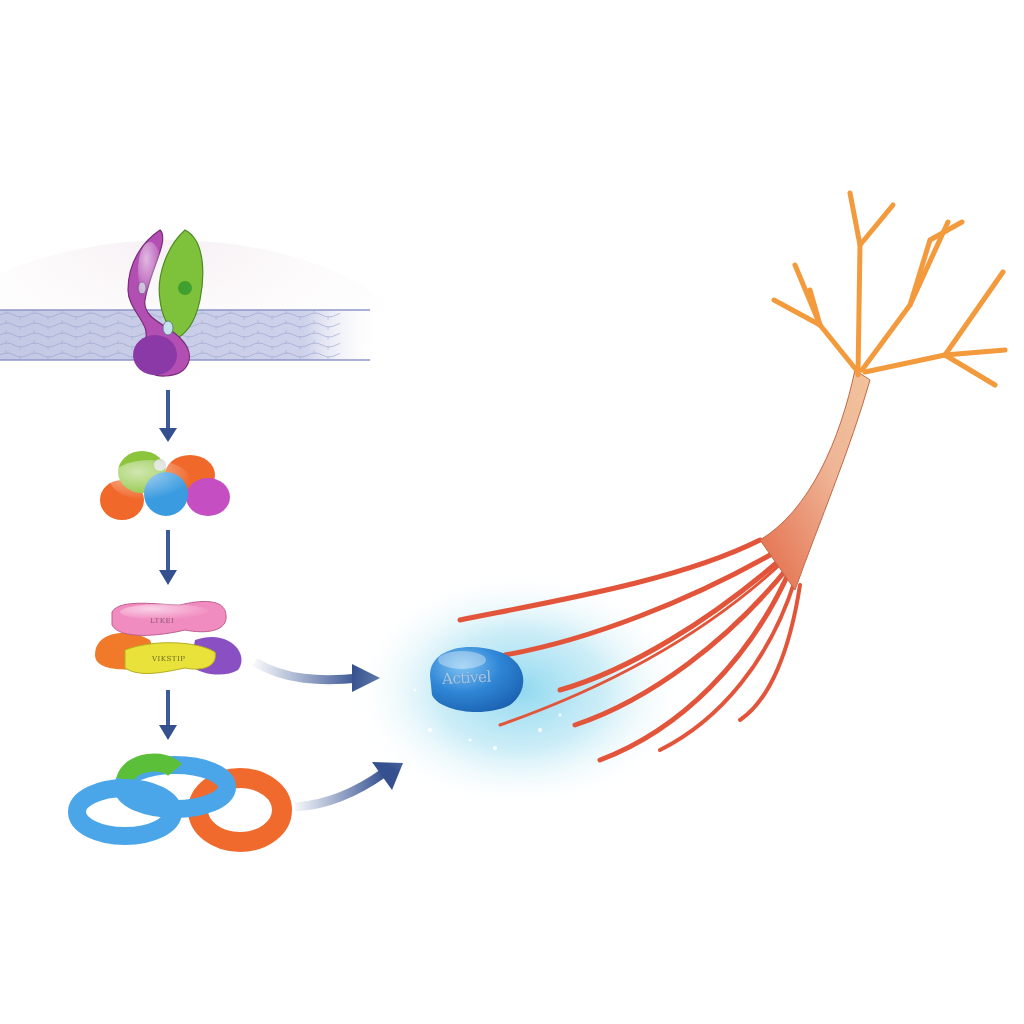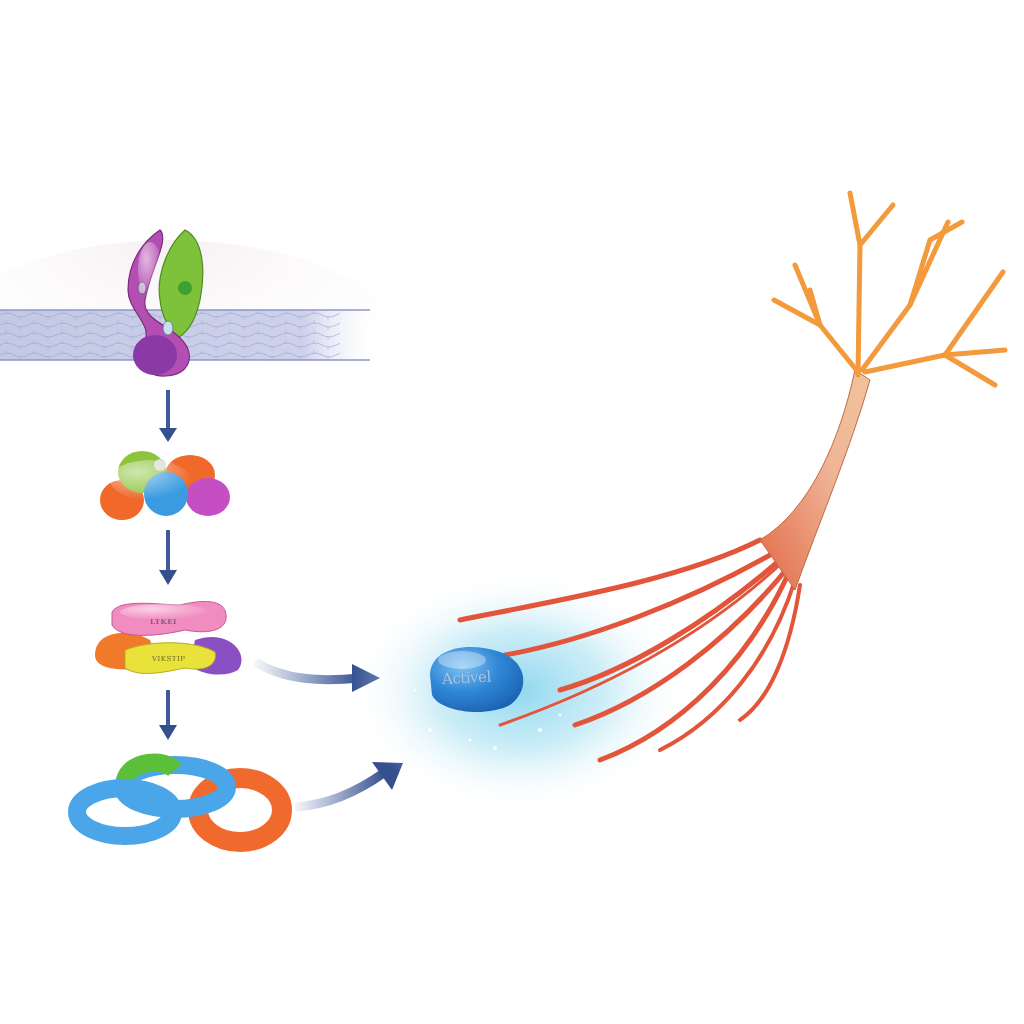--- a/index.html
+++ b/index.html
@@ -18,21 +18,21 @@
     }
     .active-label {
       left: 442px; top: 668px; width: 80px;
       font-size: 15px; color: #a9c8e6; letter-spacing: -0.5px;
       text-shadow: 0 0 1px #4d7fb6;
       transform: rotate(-3deg);
     }
     .micro-label {
       font-size: 7px; color: #8a5a7a; letter-spacing: 0.5px;
     }
-    .pink-label { left: 150px; top: 617px; font-weight: bold; }
+    .pink-label { left: 150px; top: 617px; }
     .yellow-label { left: 152px; top: 655px; color: #6b6a20; text-align: right; }
   </style>
 </head>
 <body>
 
 <svg class="canvas" viewBox="0 0 1024 1024" xmlns="http://www.w3.org/2000/svg">
   <defs>
     <linearGradient id="membraneFade" x1="0" x2="1" y1="0" y2="0">
       <stop offset="0" stop-color="#c3c8e4"></stop>
       <stop offset="0.8" stop-color="#cdd1ea"></stop>

